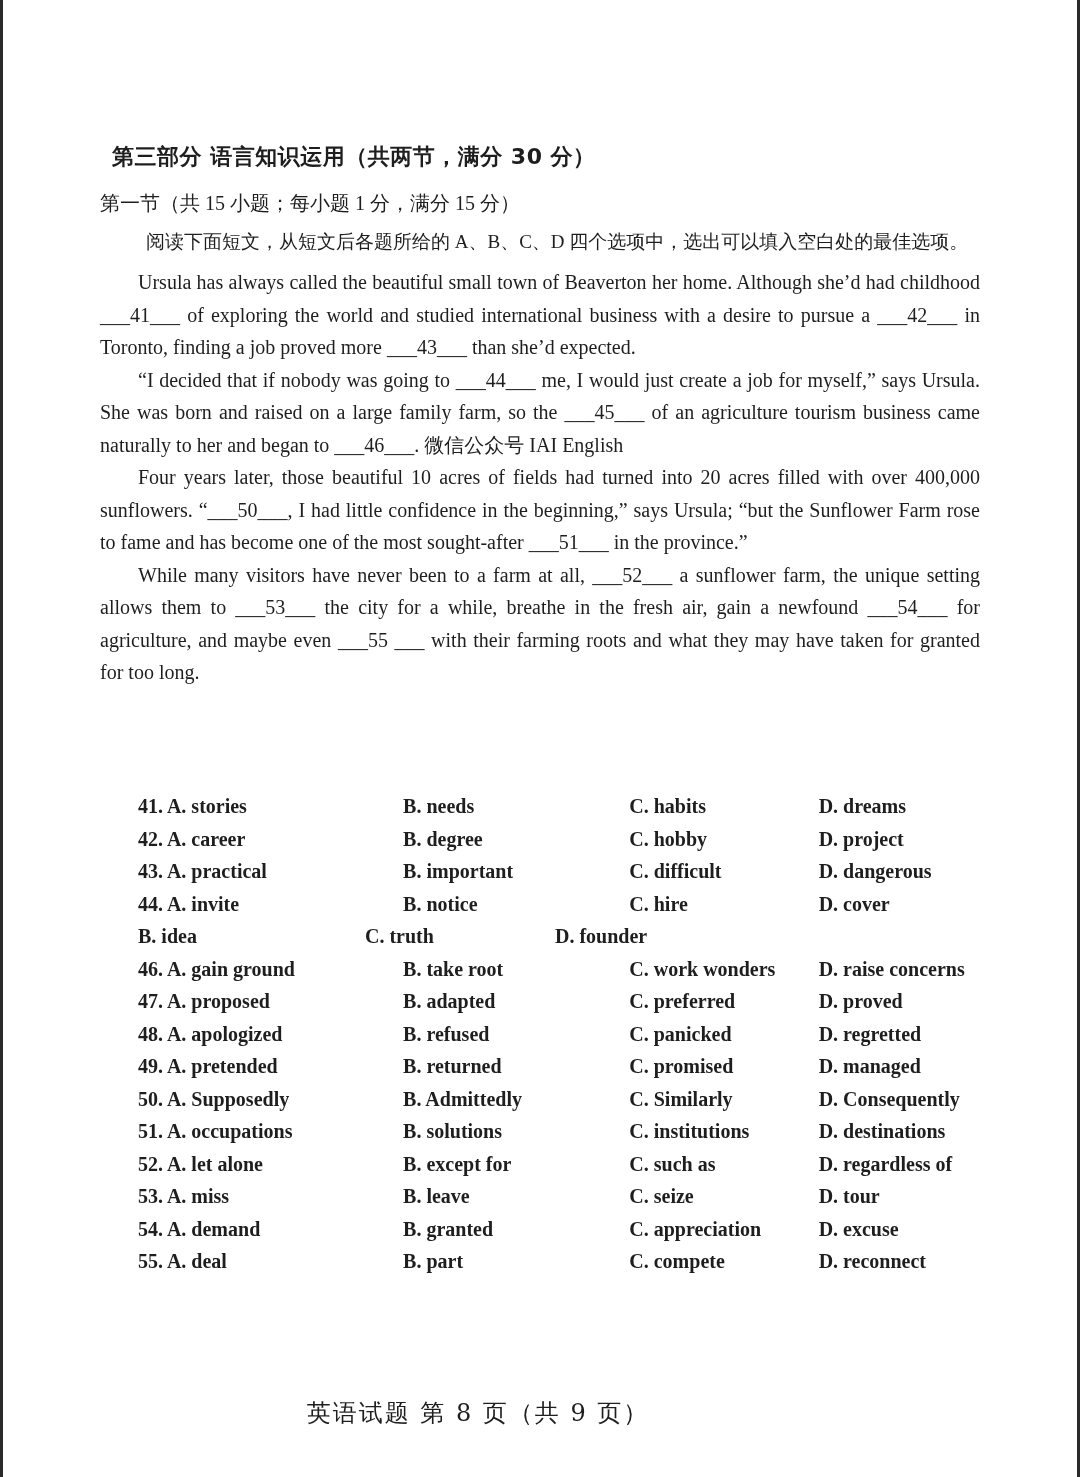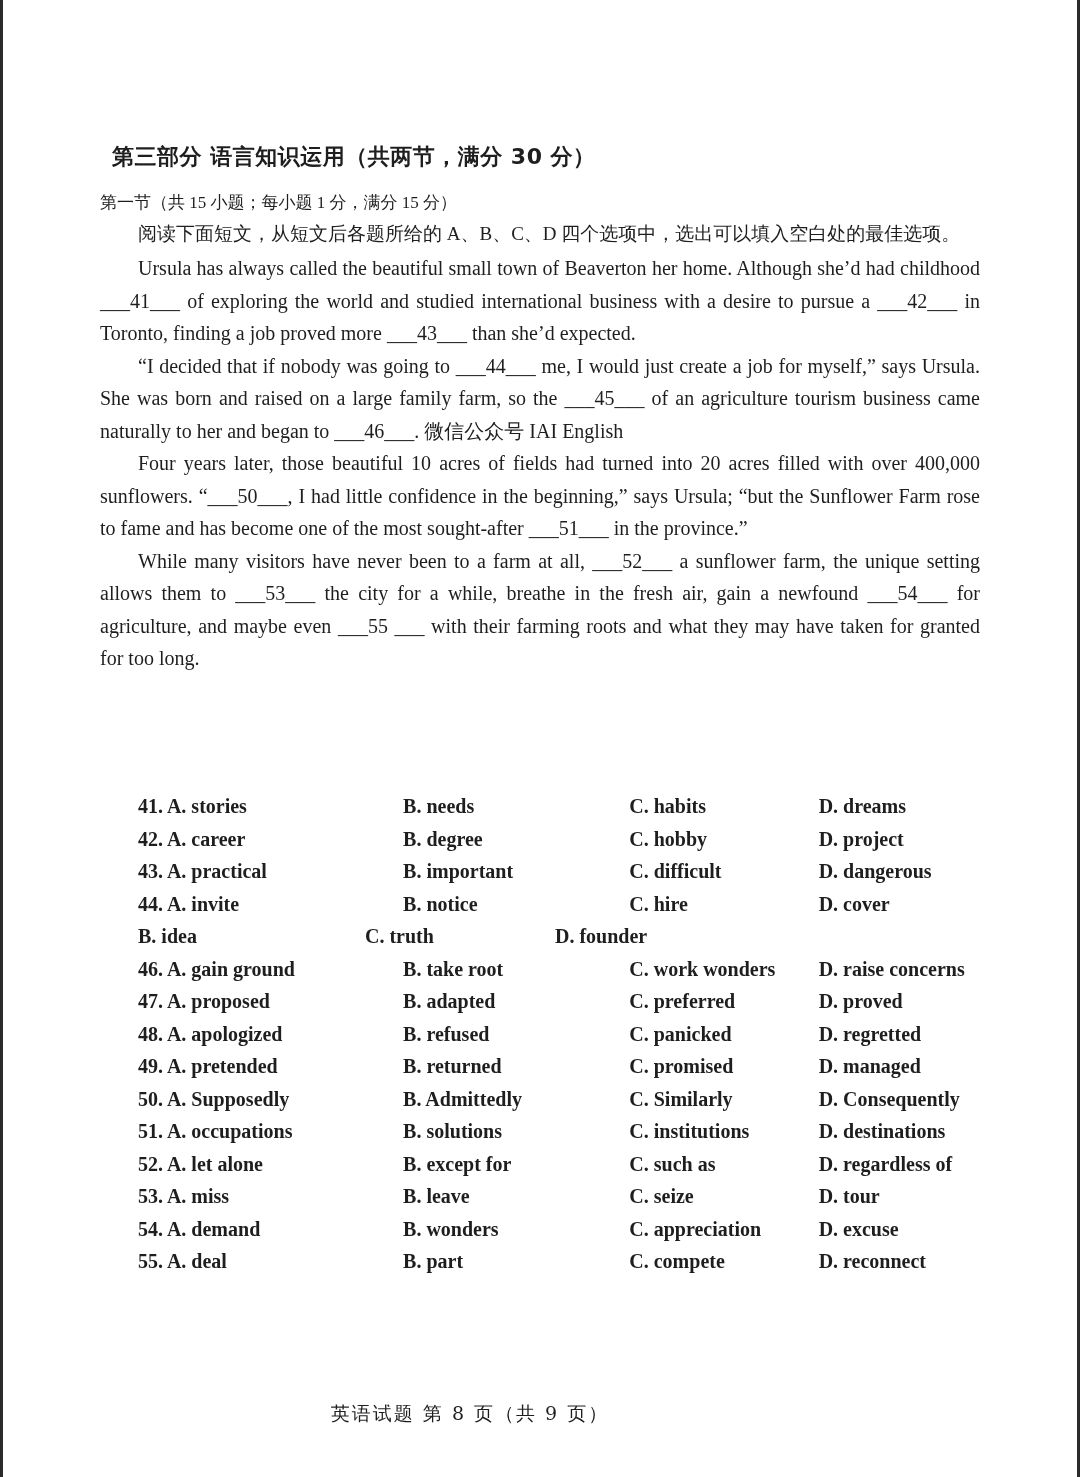--- a/index.html
+++ b/index.html
@@ -8,36 +8,36 @@
       background: #ffffff; color: #1e1e1e;
       font-family: "Liberation Serif", "DejaVu Serif", serif;
     }
     .edge-left { position: absolute; left: 0; top: 0; width: 3px; height: 1477px; background: #2a2a2a; }
     .edge-right { position: absolute; right: 0; top: 0; width: 3px; height: 1477px; background: #2a2a2a; }
     .page { position: absolute; left: 100px; top: 126px; width: 880px; }
     .section-title {
       font-family: "DejaVu Sans", sans-serif; font-weight: bold;
       font-size: 22px; line-height: 38px; margin: 12px; letter-spacing: 0.5px;
     }
-    .sub-title { font-size: 17px; line-height: 30px; margin: 0 0 0 0; }
-    .instruction { font-size: 19px; line-height: 32px; text-indent: 38px; margin: 0; text-align: justify; }
+    .sub-title { font-size: 20px; line-height: 30px; margin: 0 0 0 0; }
+    .instruction { font-size: 19px; line-height: 32px; text-indent: 38px; margin: 8px; text-align: justify; }
     .passage { margin-top: 2px; }
     .para {
       font-size: 20px; line-height: 32.5px; text-indent: 38px; margin: 0;
       text-align: justify; text-align-last: auto;
     }
     .options { position: absolute; left: 138px; top: 790px; width: 860px; }
     .opt-row { display: flex; height: 32.5px; font-size: 20px; line-height: 32.5px; font-weight: bold; }
     .opt-a { width: 266px; }
     .opt-b { width: 227px; }
     .opt-c { width: 190px; }
     .opt-d { width: 180px; }
     .footer {
-      position: absolute; left: 4px; width: 932px; top: 1398px; text-align: center;
-      font-size: 19px; line-height: 30px; letter-spacing: 2px; font-family: "DejaVu Serif", serif;
+      position: absolute; left: 12px; width: 932px; top: 1398px; text-align: center;
+      font-size: 24px; line-height: 30px; letter-spacing: 2px; font-family: "DejaVu Serif", serif;
     }
   </style>
 </head>
 <body>
 
 <div class="edge-left"></div>
 <div class="edge-right"></div>
 
 <div class="page">
   <h1 class="section-title">第三部分 语言知识运用（共两节，满分 30 分）</h1>
@@ -125,21 +125,21 @@
       <span class="opt-d">D. regardless of</span>
     </div>
   <div class="opt-row">
       <span class="opt-a"><span>53.</span> <span>A. miss</span></span>
       <span class="opt-b">B. leave</span>
       <span class="opt-c">C. seize</span>
       <span class="opt-d">D. tour</span>
     </div>
   <div class="opt-row">
       <span class="opt-a"><span>54.</span> <span>A. demand</span></span>
-      <span class="opt-b">B. wonders</span>
+      <span class="opt-b">B. granted</span>
       <span class="opt-c">C. appreciation</span>
       <span class="opt-d">D. excuse</span>
     </div>
   <div class="opt-row">
       <span class="opt-a"><span>55.</span> <span>A. deal</span></span>
       <span class="opt-b">B. part</span>
       <span class="opt-c">C. compete</span>
       <span class="opt-d">D. reconnect</span>
     </div>
 </div>

